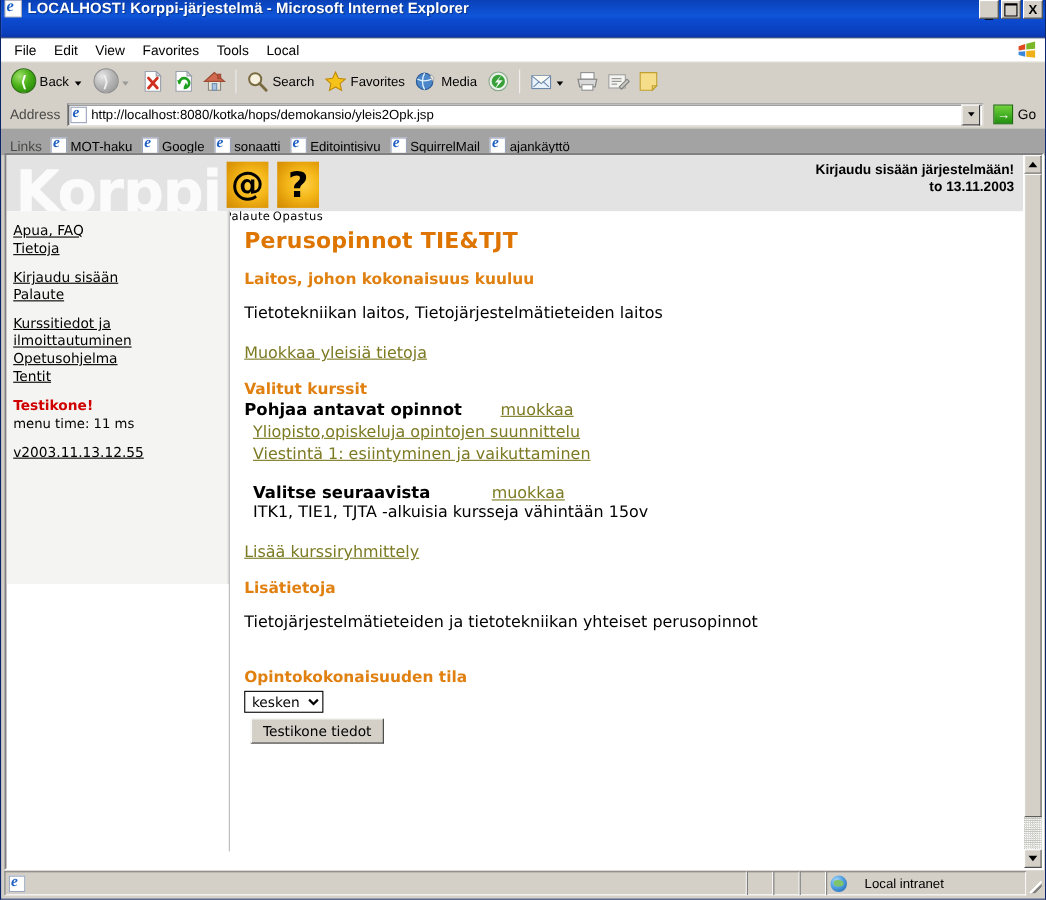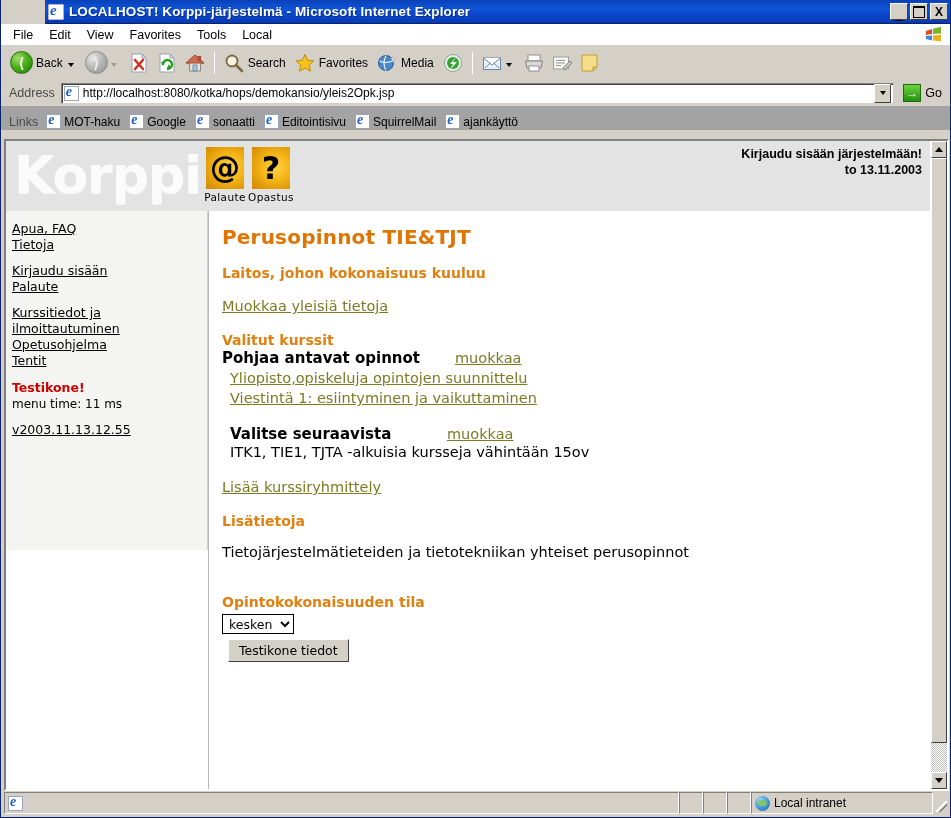--- a/index.html
+++ b/index.html
@@ -13,26 +13,25 @@
   #window {
     width: 951px; height: 818px;
     position: relative;
     background: #d4d0c8;
     border: 1px solid #0a246a;
     border-top: none;
   }
 
   
   #titlebar {
-    height: 24px;
+    height: 35px;
     background: linear-gradient(to bottom,#0a40b4 0%,#0b45c0 8%,#0f55d8 42%,#0c4ad0 52%,#0a3fbd 88%,#0836ac 100%);
-    display: flex; align-items: center;
+    display: flex; 
     padding: 0 2px 0 3px;
     border-bottom: 1px solid #0a246a;
-    margin-left: 44px;
   }
   #title-icon {
     width: 16px; height: 16px; margin-right: 5px;
     background: #fff; border: 1px solid #b0b0c0;
     position: relative; flex: 0 0 auto;
     border-radius: 1px;
   }
   #title-icon::before {
     content: "e";
     position: absolute; left: 1px; top: -3px;
@@ -215,21 +214,21 @@
   }
   #page {
     flex: 1 1 auto; height: 100%;
     background: #fff;
     position: relative;
     overflow: hidden;
   }
 
   
   #korppi-header {
-    height: 70px; background: #e3e3e3;
+    height: 51px; background: #e3e3e3;
     display: flex; align-items: flex-start;
     position: relative;
   }
   #logo {
     width: 196px; height: 70px;
     position: relative; flex: 0 0 auto;
     overflow: hidden;
   }
   #logo-text {
     position: absolute; left: 8px; top: 6px;
@@ -389,21 +388,21 @@
     display: flex; align-items: stretch;
   }
   .st-panel {
     background: #d4d0c8;
     border: 1px solid; border-color: #808080 #fff #fff #808080;
     display: flex; align-items: center;
     font-size: 12px; padding: 0 3px;
   }
   #st-main { flex: 1 1 auto; }
   .st-small { width: 24px; flex: 0 0 auto; }
-  #st-zone { width: 182px; flex: 0 0 auto; gap: 4px; }
+  #st-zone { width: 182px; flex: 0 0 auto; gap: 16px; }
   .globe {
     width: 15px; height: 15px; border-radius: 50%; flex:0 0 auto;
     background: radial-gradient(circle at 35% 30%, #a8d8f8 0%, #4f9fe0 45%, #1a5fa8 100%);
     position: relative;
   }
   .globe::after {
     content:""; position:absolute; left:3px; top:4px;
     width:9px; height:6px; background:#7ec46a;
     border-radius: 40% 60% 50% 50%;
   }
@@ -637,20 +636,21 @@
             <div class="side-plain">menu time: 11 ms</div>
             <div class="side-gap"></div>
             <a class="side-link">v2003.11.13.12.55</a>
           </div>
         </div>
 
         <div id="content">
           <h1 class="pg">Perusopinnot TIE&amp;TJT</h1>
 
           <h2 class="pg">Laitos, johon kokonaisuus kuuluu</h2>
+          <p class="pg">Tietotekniikan laitos, Tietojärjestelmätieteiden laitos</p>
           <a class="pg">Muokkaa yleisiä tietoja</a>
 
           <div class="blk-gap"></div>
 
           <h2 class="pg tight">Valitut kurssit</h2>
 
           <div class="row-head">
             <span class="lbl">Pohjaa antavat opinnot</span>
             <a class="pg">muokkaa</a>
           </div>

